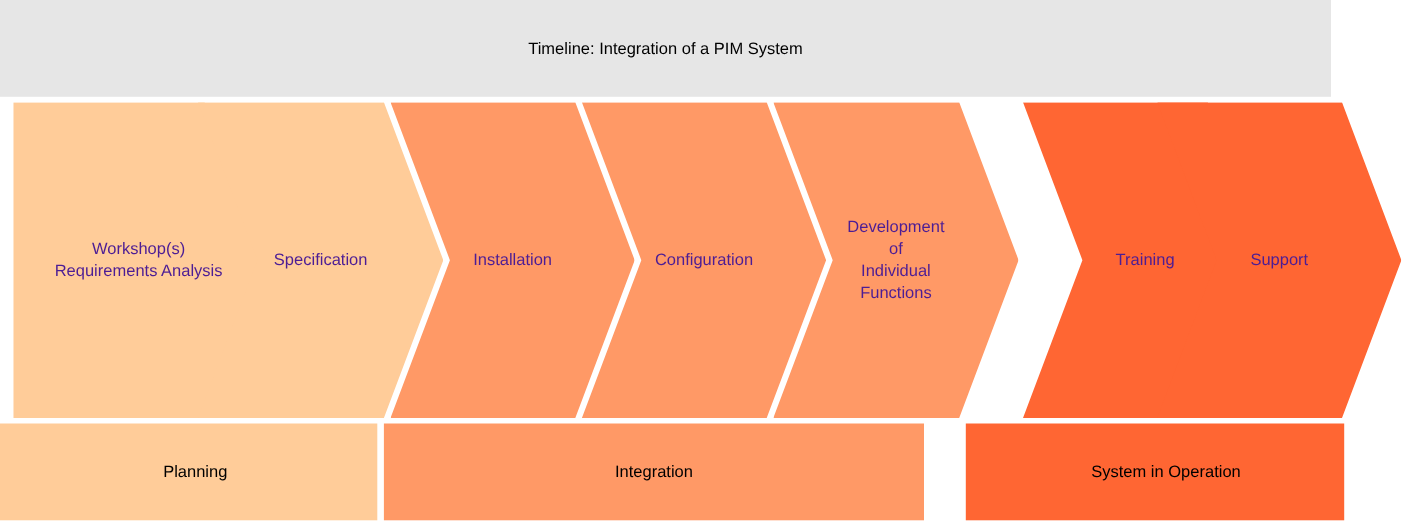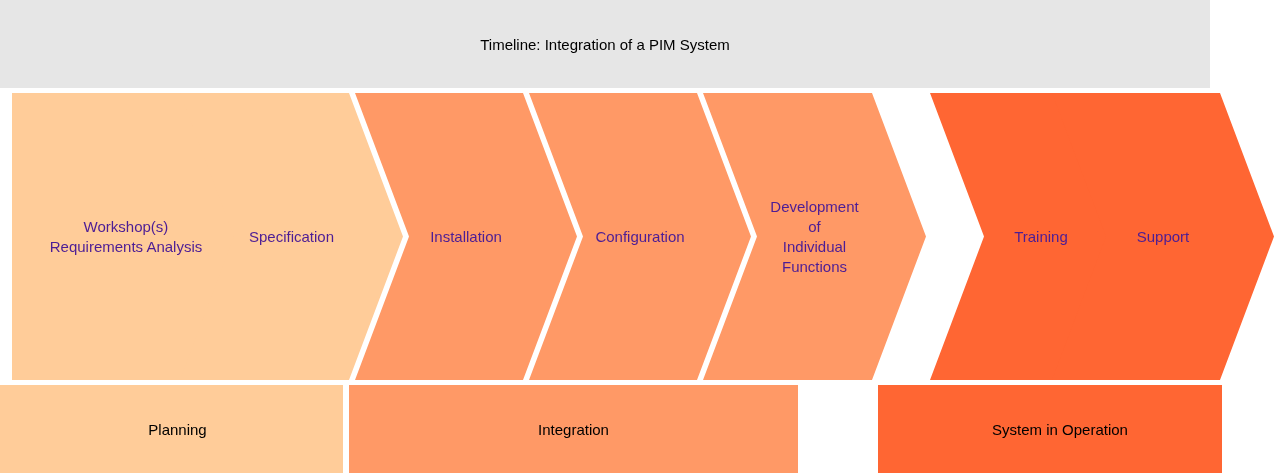--- a/index.html
+++ b/index.html
@@ -57,21 +57,21 @@
     display: flex;
     align-items: center;
     justify-content: center;
   }
   .phase .label {
     font-size: 15px;
     text-align: center;
     color: #000000;
   }
   .p0 { left: 0px;   width: 343px; padding-left: 12px; }
-  .p1 { left: 349px; width: 449px; }
+  .p1 { left: 349px; width: 491px; }
   .p2 { left: 878px; width: 344px; }
 </style>
 </head>
 <body>
 
 <div class="canvas">
 
   <div class="header" style="background-color: rgb(230, 230, 230);">
     <span class="title">Timeline: Integration of a PIM System</span>
   </div>

